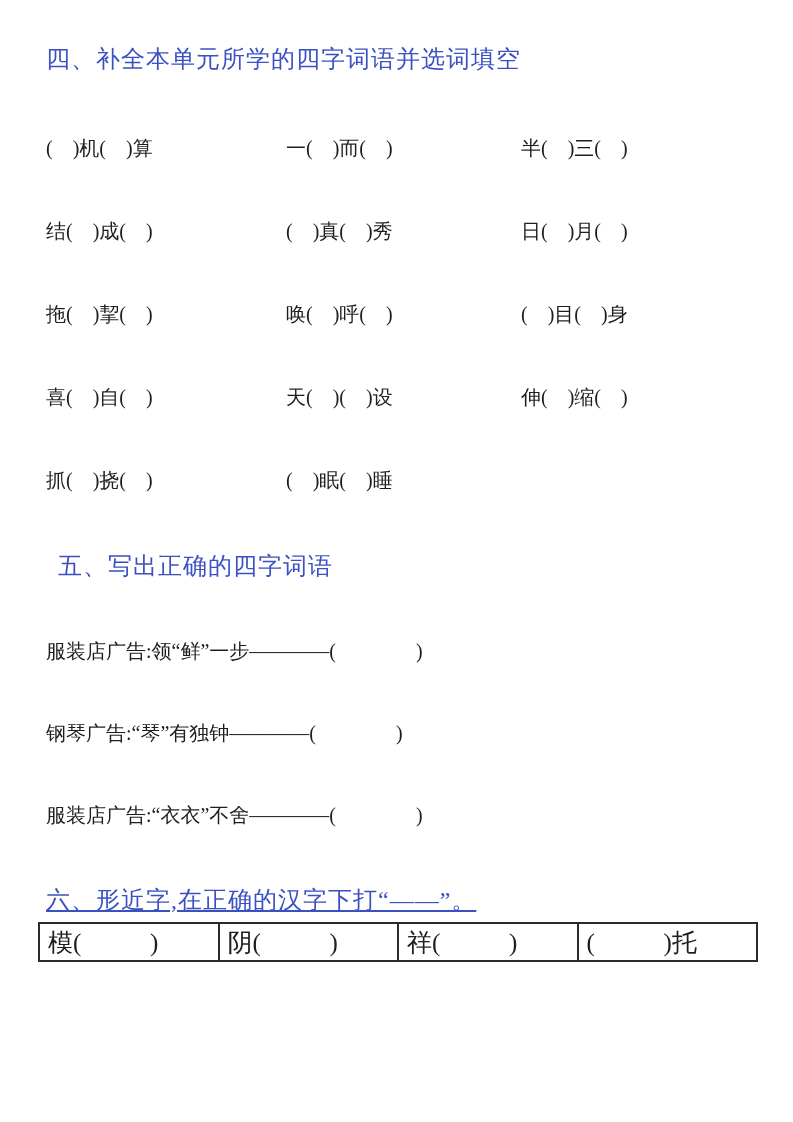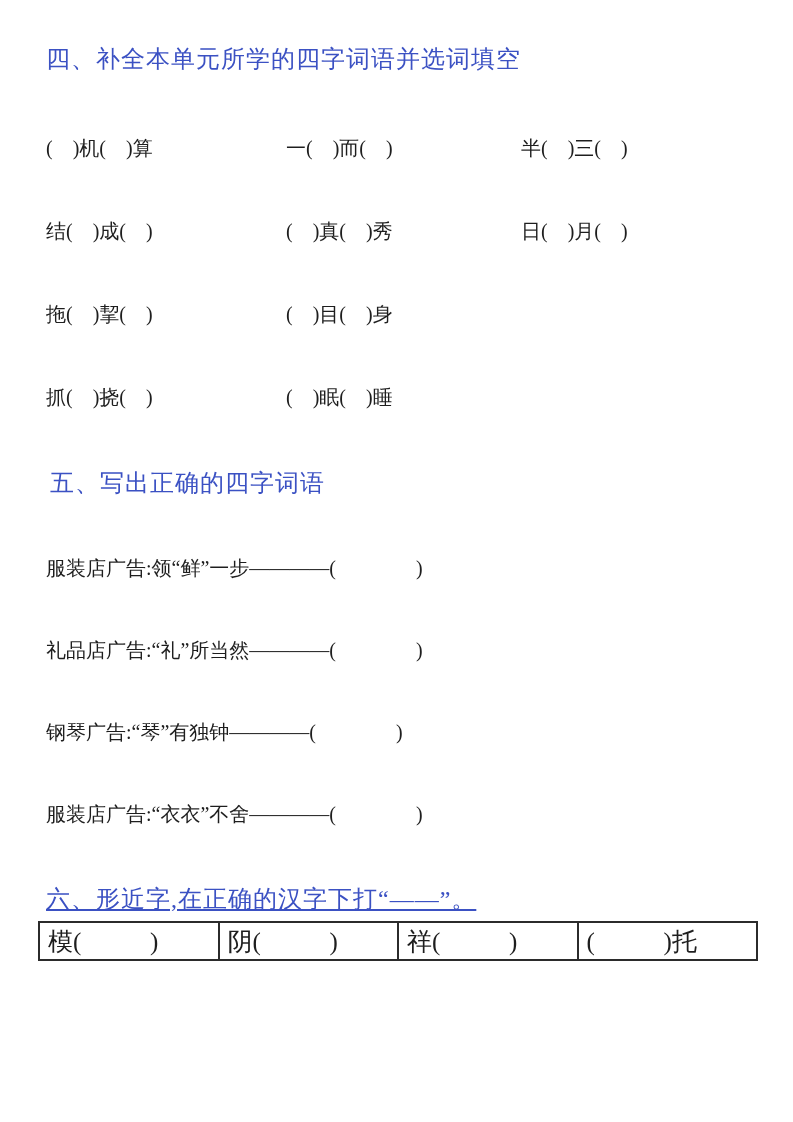--- a/index.html
+++ b/index.html
@@ -14,21 +14,21 @@
     overflow: hidden;
   }
   .heading {
     color: #3b51c3;
     font-size: 24px;
     line-height: 34px;
     white-space: pre-wrap;
     letter-spacing: 1px;
   }
   .h4 { margin: 0 0 8px 0; }
-  .h5 { margin: 4px 0 4px 4px; }
+  .h5 { margin: 4px 0 4px 12px; }
   .h6 { margin: 4px 0 5px 0; text-decoration: underline; }
   .body-text {
     font-size: 20px;
     white-space: pre-wrap;
   }
   .s4-row {
     display: grid;
     grid-template-columns: 240px 235px 1fr;
     line-height: 37px;
   }
@@ -62,32 +62,37 @@
       <span>一(    )而(    )</span>
       <span>半(    )三(    )</span>
     </div>
     <div class="s4-row">
       <span>结(    )成(    )</span>
       <span>(    )真(    )秀</span>
       <span>日(    )月(    )</span>
     </div>
     <div class="s4-row">
       <span>拖(    )挈(    )</span>
+      <span>唤(    )呼(    )</span>
       <span>(    )目(    )身</span>
+    </div>
+    <div class="s4-row">
+      <span>喜(    )自(    )</span>
+      <span>天(    )(    )设</span>
+      <span>伸(    )缩(    )</span>
     </div>
     <div class="s4-row">
       <span>抓(    )挠(    )</span>
       <span>(    )眠(    )睡</span>
     </div>
   </div>
 
   <div class="heading h5">五、写出正确的四字词语</div>
   <div class="body-text">
     <div class="s5-line">服装店广告:领“鲜”一步————(                )</div>
-    <div class="s5-line">礼品店广告:“礼”所当然————(                )</div>
     <div class="s5-line">钢琴广告:“琴”有独钟————(                )</div>
     <div class="s5-line">服装店广告:“衣衣”不舍————(                )</div>
   </div>
 
   <div class="heading h6">六、形近字,在正确的汉字下打“——”。</div>
   <table class="s6-table">
     <tbody>
       <tr>
         <td>模(           )</td>
         <td>阴(           )</td>

